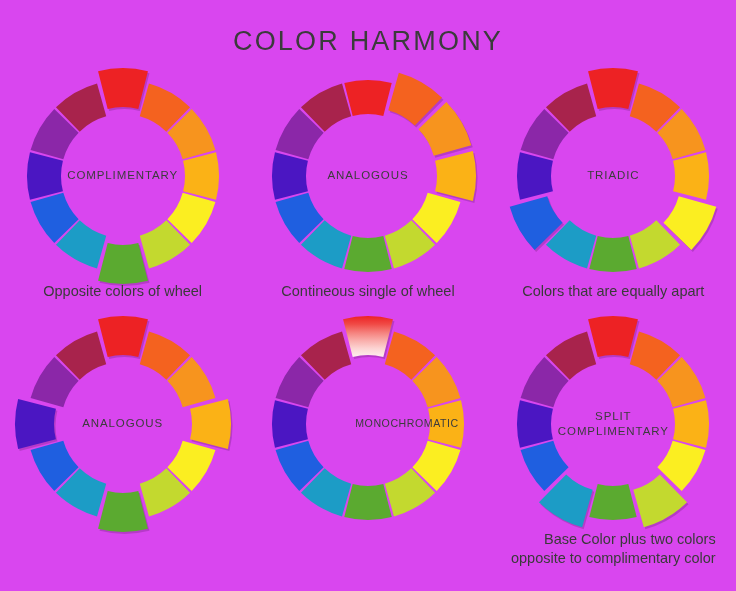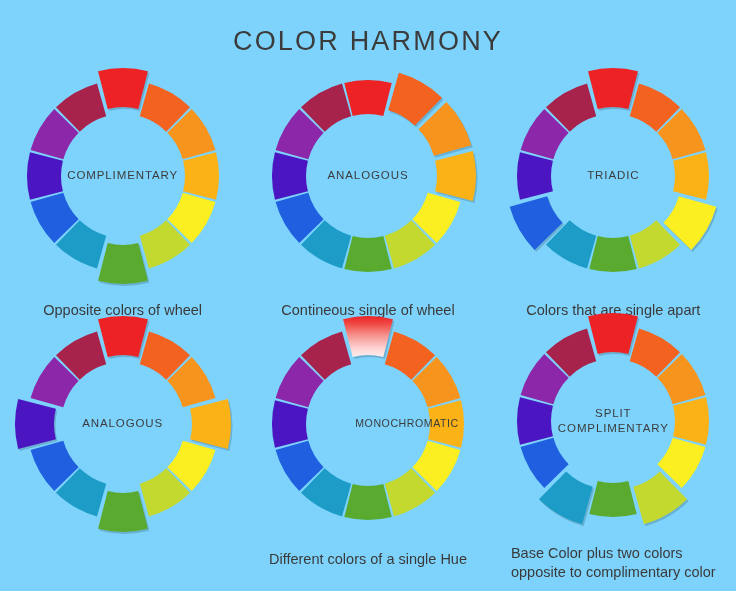--- a/index.html
+++ b/index.html
@@ -6,21 +6,21 @@
   html, body {
     margin: 0; padding: 0;
     width: 736px; height: 591px;
     background: #ffffff;
     font-family: "Liberation Sans", sans-serif;
     overflow: hidden;
   }
   #page {
     position: relative;
     width: 736px; height: 591px;
-    background: #7dd3fc;
+    background: #d946ef;
   }
   .page-title {
     position: absolute;
     top: 26px; left: 0; right: 0;
     text-align: center;
     font-size: 27px;
     font-weight: 300;
     letter-spacing: 2.2px;
     color: #3b3b3b;
     font-family: "Liberation Sans", sans-serif;
@@ -31,21 +31,20 @@
     width: 736px;
     display: grid;
     grid-template-columns: repeat(3, 1fr);
     grid-template-rows: 248px 250px;
   }
   .cell {
     position: relative;
     display: flex;
     flex-direction: column;
     align-items: center;
-    gap: 20px;
   }
   .wheel-wrap {
     position: relative;
     width: 215px; height: 208px;
     display: flex;
     align-items: center;
     justify-content: center;
   }
   .wheel-wrap svg { display: block; overflow: visible; }
   .wheel-label {
@@ -57,21 +56,21 @@
     letter-spacing: 0.9px;
     color: #3c3c3c;
     line-height: 1.32;
     white-space: pre-line;
     pointer-events: none;
     font-family: "Liberation Sans", sans-serif;
   }
   .wheel-label.small { font-size: 10.6px; letter-spacing: 0.55px; margin-left: 39px; }
   .caption {
     margin-top: 2px;
-    text-align: left;
+    text-align: right;
     font-size: 14.5px;
     color: #3a3a3a;
     line-height: 1.28;
     white-space: pre-line;
     font-family: "Liberation Sans", sans-serif;
   }
 </style>
 </head>
 <body>
 
@@ -261,21 +260,21 @@
               <path d="M 11.581592343058034 75.02235718631712 A 96 96 0 0 1 35.29349756444137 33.95213259862342
           L 59.627050510368385 57.698252303277634 A 62 62 0 0 0 44.313111721558315 84.22277234949647 Z" fill="#8B27A8"></path>
             </g>
             <g>
               <path d="M 36.95213259862342 32.29349756444135 A 96 96 0 0 1 78.0223571863171 8.581592343058034
           L 87.22277234949645 41.313111721558315 A 62 62 0 0 0 60.698252303277634 56.62705051036838 Z" fill="#A8234C"></path>
             </g>
           </svg>
         <div class="wheel-label">TRIADIC</div>
       </div>
-      <div class="caption">Colors that are single apart</div>
+      <div class="caption">Colors that are equally apart</div>
     </div>
 
     <div class="cell">
       <div class="wheel-wrap">
           <svg width="208" height="202" viewBox="0 0 208 202">
             <defs></defs>
             <g transform="translate(4.286263797015736e-16 -7)">
               <path d="M 79.05309971500297 3.129411127906181 A 101 101 0 0 1 128.946900284997 3.1294111279061667
           L 119.31393878881005 40.921024652774086 A 62 62 0 0 0 88.68606121118994 40.92102465277409 Z" fill="rgba(0,0,0,0.16)" transform="translate(1.5 2)"></path>
               <path d="M 79.05309971500297 3.129411127906181 A 101 101 0 0 1 128.946900284997 3.1294111279061667
@@ -395,21 +394,20 @@
               <path d="M 11.581592343058034 75.02235718631712 A 96 96 0 0 1 35.29349756444137 33.95213259862342
           L 59.627050510368385 57.698252303277634 A 62 62 0 0 0 44.313111721558315 84.22277234949647 Z" fill="#8B27A8"></path>
             </g>
             <g>
               <path d="M 36.95213259862342 32.29349756444135 A 96 96 0 0 1 78.0223571863171 8.581592343058034
           L 87.22277234949645 41.313111721558315 A 62 62 0 0 0 60.698252303277634 56.62705051036838 Z" fill="#A8234C"></path>
             </g>
           </svg>
         <div class="wheel-label small">MONOCHROMATIC</div>
       </div>
-      <div class="caption">Different colors of a single Hue</div>
     </div>
 
     <div class="cell">
       <div class="wheel-wrap">
           <svg width="208" height="202" viewBox="0 0 208 202">
             <defs></defs>
             <g transform="translate(4.286263797015736e-16 -7)">
               <path d="M 79.05309971500297 3.129411127906181 A 101 101 0 0 1 128.946900284997 3.1294111279061667
           L 119.31393878881005 40.921024652774086 A 62 62 0 0 0 88.68606121118994 40.92102465277409 Z" fill="rgba(0,0,0,0.16)" transform="translate(1.5 2)"></path>
               <path d="M 79.05309971500297 3.129411127906181 A 101 101 0 0 1 128.946900284997 3.1294111279061667

